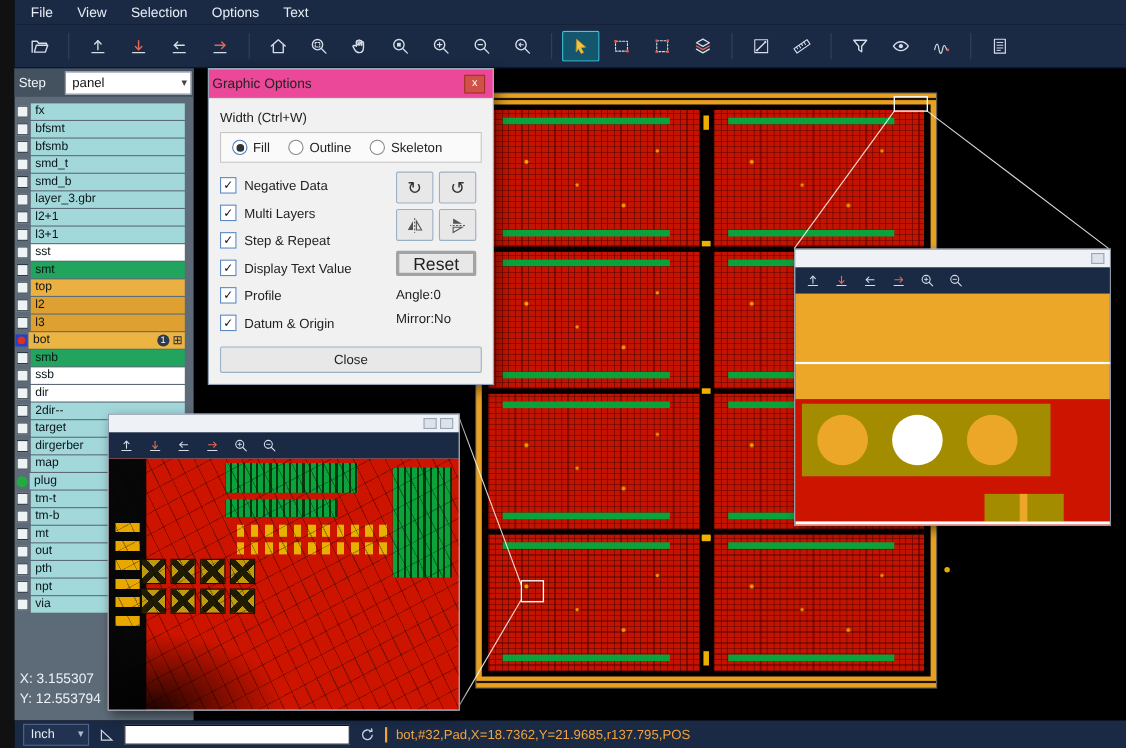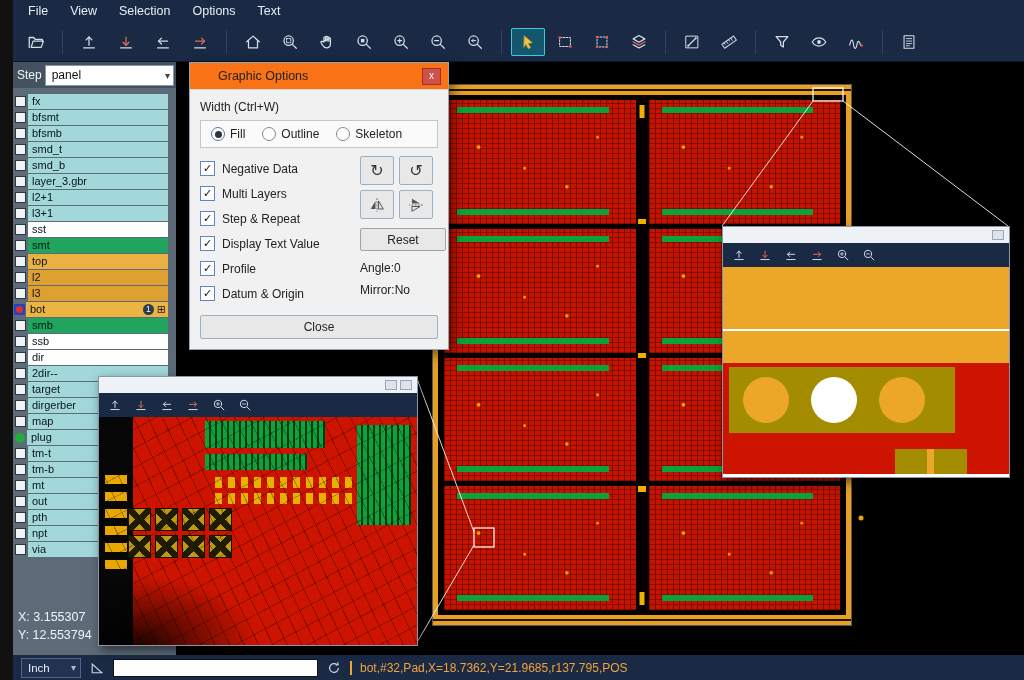--- a/index.html
+++ b/index.html
@@ -12,21 +12,21 @@
   .menu-item{color:#e8edf5;font-size:12.5px;padding:3px 11px;cursor:default;}
   .toolbar{position:absolute;left:0;top:22px;width:1024px;height:40px;background:#1a2944;
            border-bottom:1px solid #0c1628;display:flex;align-items:center;gap:3px;
            padding-left:6px;box-sizing:border-box;z-index:10;}
   .tbtn{width:34px;height:28px;display:flex;align-items:center;justify-content:center;border-radius:2px;}
   .tbtn.active{background:#14566e;box-shadow:0 0 0 1px #3ec9e0 inset;}
   .tsep{width:1px;height:24px;background:#31415f;margin:0 6px;}
 
   
   .sidebar{position:absolute;left:0;top:62px;width:163px;height:593px;background:#5d6b78;z-index:5;}
-  .steprow{height:26px;display:flex;align-items:center;background:#44525f;padding:0 2px 0 4px;gap:3px;}
+  .steprow{height:26px;display:flex;align-items:center;background:#44525f;padding:0 2px 0 4px;gap:17px;}
   .steplabel{color:#f0f4f8;font-size:12px;}
   .stepselect{flex:1;height:19px;background:#fff;border:1px solid #8a97a5;display:flex;
               align-items:center;justify-content:space-between;padding:0 3px 0 6px;font-size:12px;color:#111;}
   .dd{font-size:10px;color:#444;font-family:"DejaVu Sans",sans-serif;}
   .layerlist{margin-top:6px;}
   .lrow{height:15px;margin-bottom:1px;display:flex;align-items:center;}
   .cb{width:9px;height:9px;background:#eef3f6;border:1px solid #2c3840;margin:0 2px 0 2px;flex:0 0 auto;}
   .mk-rb{width:11px;height:11px;background:#2243c8;margin:0 1px;flex:0 0 auto;position:relative;}
   .mk-rb::after{content:"";position:absolute;inset:2px;border-radius:50%;background:#e03020;}
   .mk-g{width:10px;height:10px;border-radius:50%;background:#1fae3e;margin:0 2px;flex:0 0 auto;}
@@ -103,22 +103,22 @@
   .m2-olive{left:6px;top:100px;width:226px;height:66px;background:#a48c00;}
   .m2c{width:46px;height:46px;border-radius:50%;top:110px;}
   .m2c.o1{left:20px;background:#eca728;} .m2c.w{left:88px;background:#fff;} .m2c.o2{left:156px;background:#eca728;}
   .m2-sq{left:172px;top:182px;width:72px;height:25px;background:#a48c00;}
   .m2-bar{left:204px;top:182px;width:7px;height:25px;background:#eca728;}
   .m2-white{left:0;right:0;bottom:0;height:3px;background:#fff;}
 
   
   .dialog{position:absolute;left:176px;top:62px;width:258px;background:#f1f1f1;border:1px solid #93a3b5;
           box-shadow:3px 4px 12px rgba(0,0,0,.5);z-index:40;}
-  .dlg-title{height:26px;background:#f97316;border-bottom:1px solid #ddd;display:flex;align-items:center;
-             justify-content:space-between;padding:0 7px 0 28px;font-size:12.5px;color:#222;}
+  .dlg-title{height:26px;background:#ec4899;border-bottom:1px solid #ddd;display:flex;align-items:center;
+             justify-content:space-between;padding:0 7px 0 3px;font-size:12.5px;color:#222;}
   .dlg-x{width:17px;height:15px;background:#d05148;border:1px solid #a03028;color:#fff;font-size:10px;
          line-height:13px;text-align:center;}
   .dlg-body{padding:8px 10px 10px;}
   .dlg-widthlabel{font-size:12px;color:#222;margin:2px 0 6px;}
   .radiobox{height:26px;border:1px solid #c6c6c6;background:#fafafa;display:flex;align-items:center;
             gap:17px;padding:0 10px;margin-bottom:8px;font-size:12px;color:#222;}
   .radio{display:flex;}
   .rdot{width:12px;height:12px;border:1px solid #888;border-radius:50%;background:#fff;margin-right:5px;
         position:relative;flex:0 0 auto;}
   .rdot.sel{border-color:#4a7ab8;}
@@ -127,22 +127,22 @@
   .checklist{flex:1;}
   .check{display:flex;align-items:center;height:25px;font-size:12px;color:#222;}
   .cbox{width:13px;height:13px;border:1px solid #5a87c5;background:#fff;display:inline-flex;align-items:center;
         justify-content:center;font-size:11px;color:#111;margin-right:7px;flex:0 0 auto;
         font-family:"DejaVu Sans",sans-serif;}
   .dlg-right{width:78px;}
   .btngrid{display:grid;grid-template-columns:34px 34px;gap:5px;}
   .sqbtn{width:34px;height:29px;background:#e8e8e8;border:1px solid #9ab0c4;border-radius:2px;
          font-size:16px;color:#333;font-family:"DejaVu Sans",sans-serif;padding:0;
          display:flex;align-items:center;justify-content:center;}
-  .resetbtn{margin-top:9px;width:86px;height:23px;background:#e8e8e8;border:1px solid #a3a3a3;border-radius:2px;
-            font-size:12px;color:#222;font-family:"Liberation Sans",sans-serif;}
+  .resetbtn{margin-top:9px;width:73px;height:23px;background:#e8e8e8;border:3px solid #a3a3a3;border-radius:2px;
+            font-size:16px;color:#222;font-family:"Liberation Sans",sans-serif;}
   .dlg-info{font-size:12px;color:#222;margin-top:10px;}
   .dlg-info + .dlg-info{margin-top:8px;}
   .closebtn{display:block;width:100%;height:24px;margin-top:9px;background:#e8e8e8;border:1px solid #9ab0c4;
             border-radius:2px;font-size:12px;color:#222;font-family:"Liberation Sans",sans-serif;}
 
   
   .statusbar{position:absolute;left:0;bottom:0;width:1024px;height:25px;background:#1a2944;z-index:15;
              display:flex;align-items:center;padding:0 8px;box-sizing:border-box;gap:8px;}
   .unitsel{width:48px;height:18px;background:#223352;border:1px solid #51658a;display:flex;align-items:center;
            justify-content:space-between;padding:0 4px 0 6px;color:#e8edf5;font-size:11.5px;}

